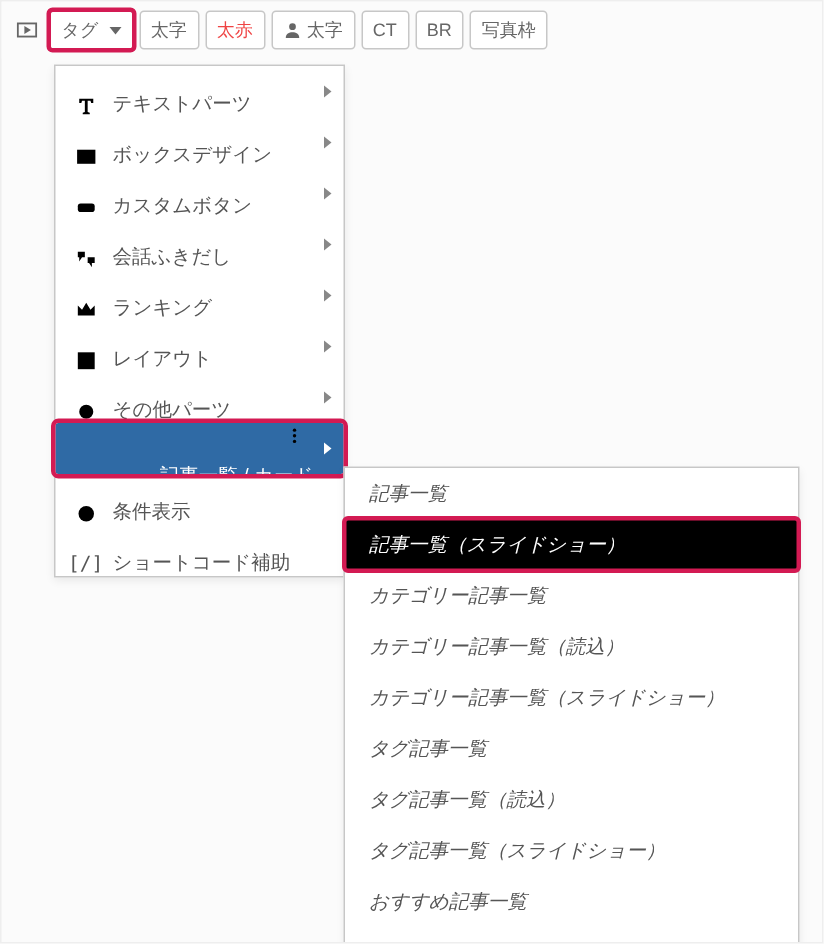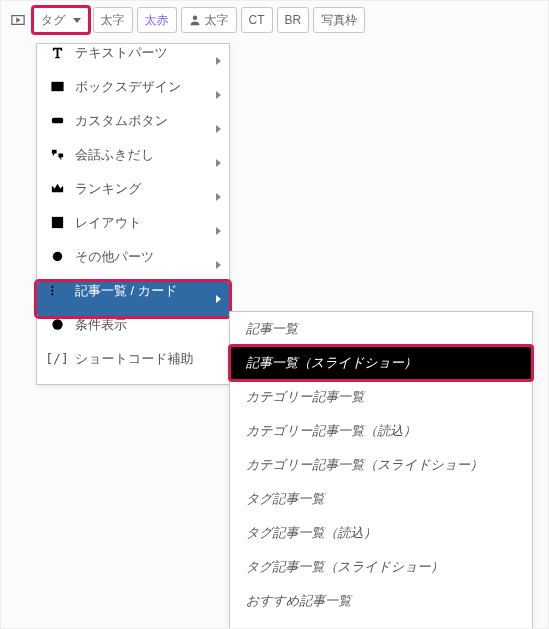--- a/index.html
+++ b/index.html
@@ -59,41 +59,41 @@
     border-left: 4px solid transparent;
     border-right: 4px solid transparent;
     border-top: 5px solid #666;
     margin-left: 3px;
   }
   .highlight-red {
     outline: 3px solid #d31a53;
     outline-offset: -1px;
     border-radius: 2px;
   }
-  .tb-red { color: #8b5cf6; }
+  .tb-red { color: #ef4444; }
   .mini-svg { width: 14px; height: 14px; display: block; }
   .mini-svg path, .mini-svg rect, .mini-svg line, .mini-svg circle, .mini-svg polygon {
     stroke: #666; stroke-width: 1.4; fill: none;
   }
   .mini-svg .filled { fill: #666; stroke: none; }
 
   
   .menu {
     position: absolute;
     left: 35px; top: 42px;
     width: 194px;
     background: #fff;
     border: 1px solid #c7c7c7;
     box-shadow: 0 2px 6px rgba(0,0,0,.08);
   }
   .menu-item {
     position: relative;
     height: 34px;
     display: flex;
-    align-items: flex-start;
+    align-items: flex-end;
     padding: 0 20px 0 12px;
     cursor: pointer;
     color: #555;
     font-size: 13px;
     gap: 10px;
   }
   .menu-item .m-icon {
     width: 16px; height: 16px;
     display: flex; align-items: center; justify-content: center;
     flex: none;
@@ -109,20 +109,21 @@
     border-left: 5px solid #888;
   }
   .menu-item.selected {
     background: #2f6aa5;
     color: #fff;
   }
   .menu-item.selected .sub-caret { border-left-color: #fff; }
   .menu-item.selected.highlight-red {
     outline: 3px solid #d31a53;
     outline-offset: 0;
+    flex-direction: column;
   }
 
   
   .submenu {
     position: absolute;
     left: 228px; top: 310px;
     width: 304px;
     background: #fff;
     border: 1px solid #c7c7c7;
     box-shadow: 0 2px 6px rgba(0,0,0,.08);

